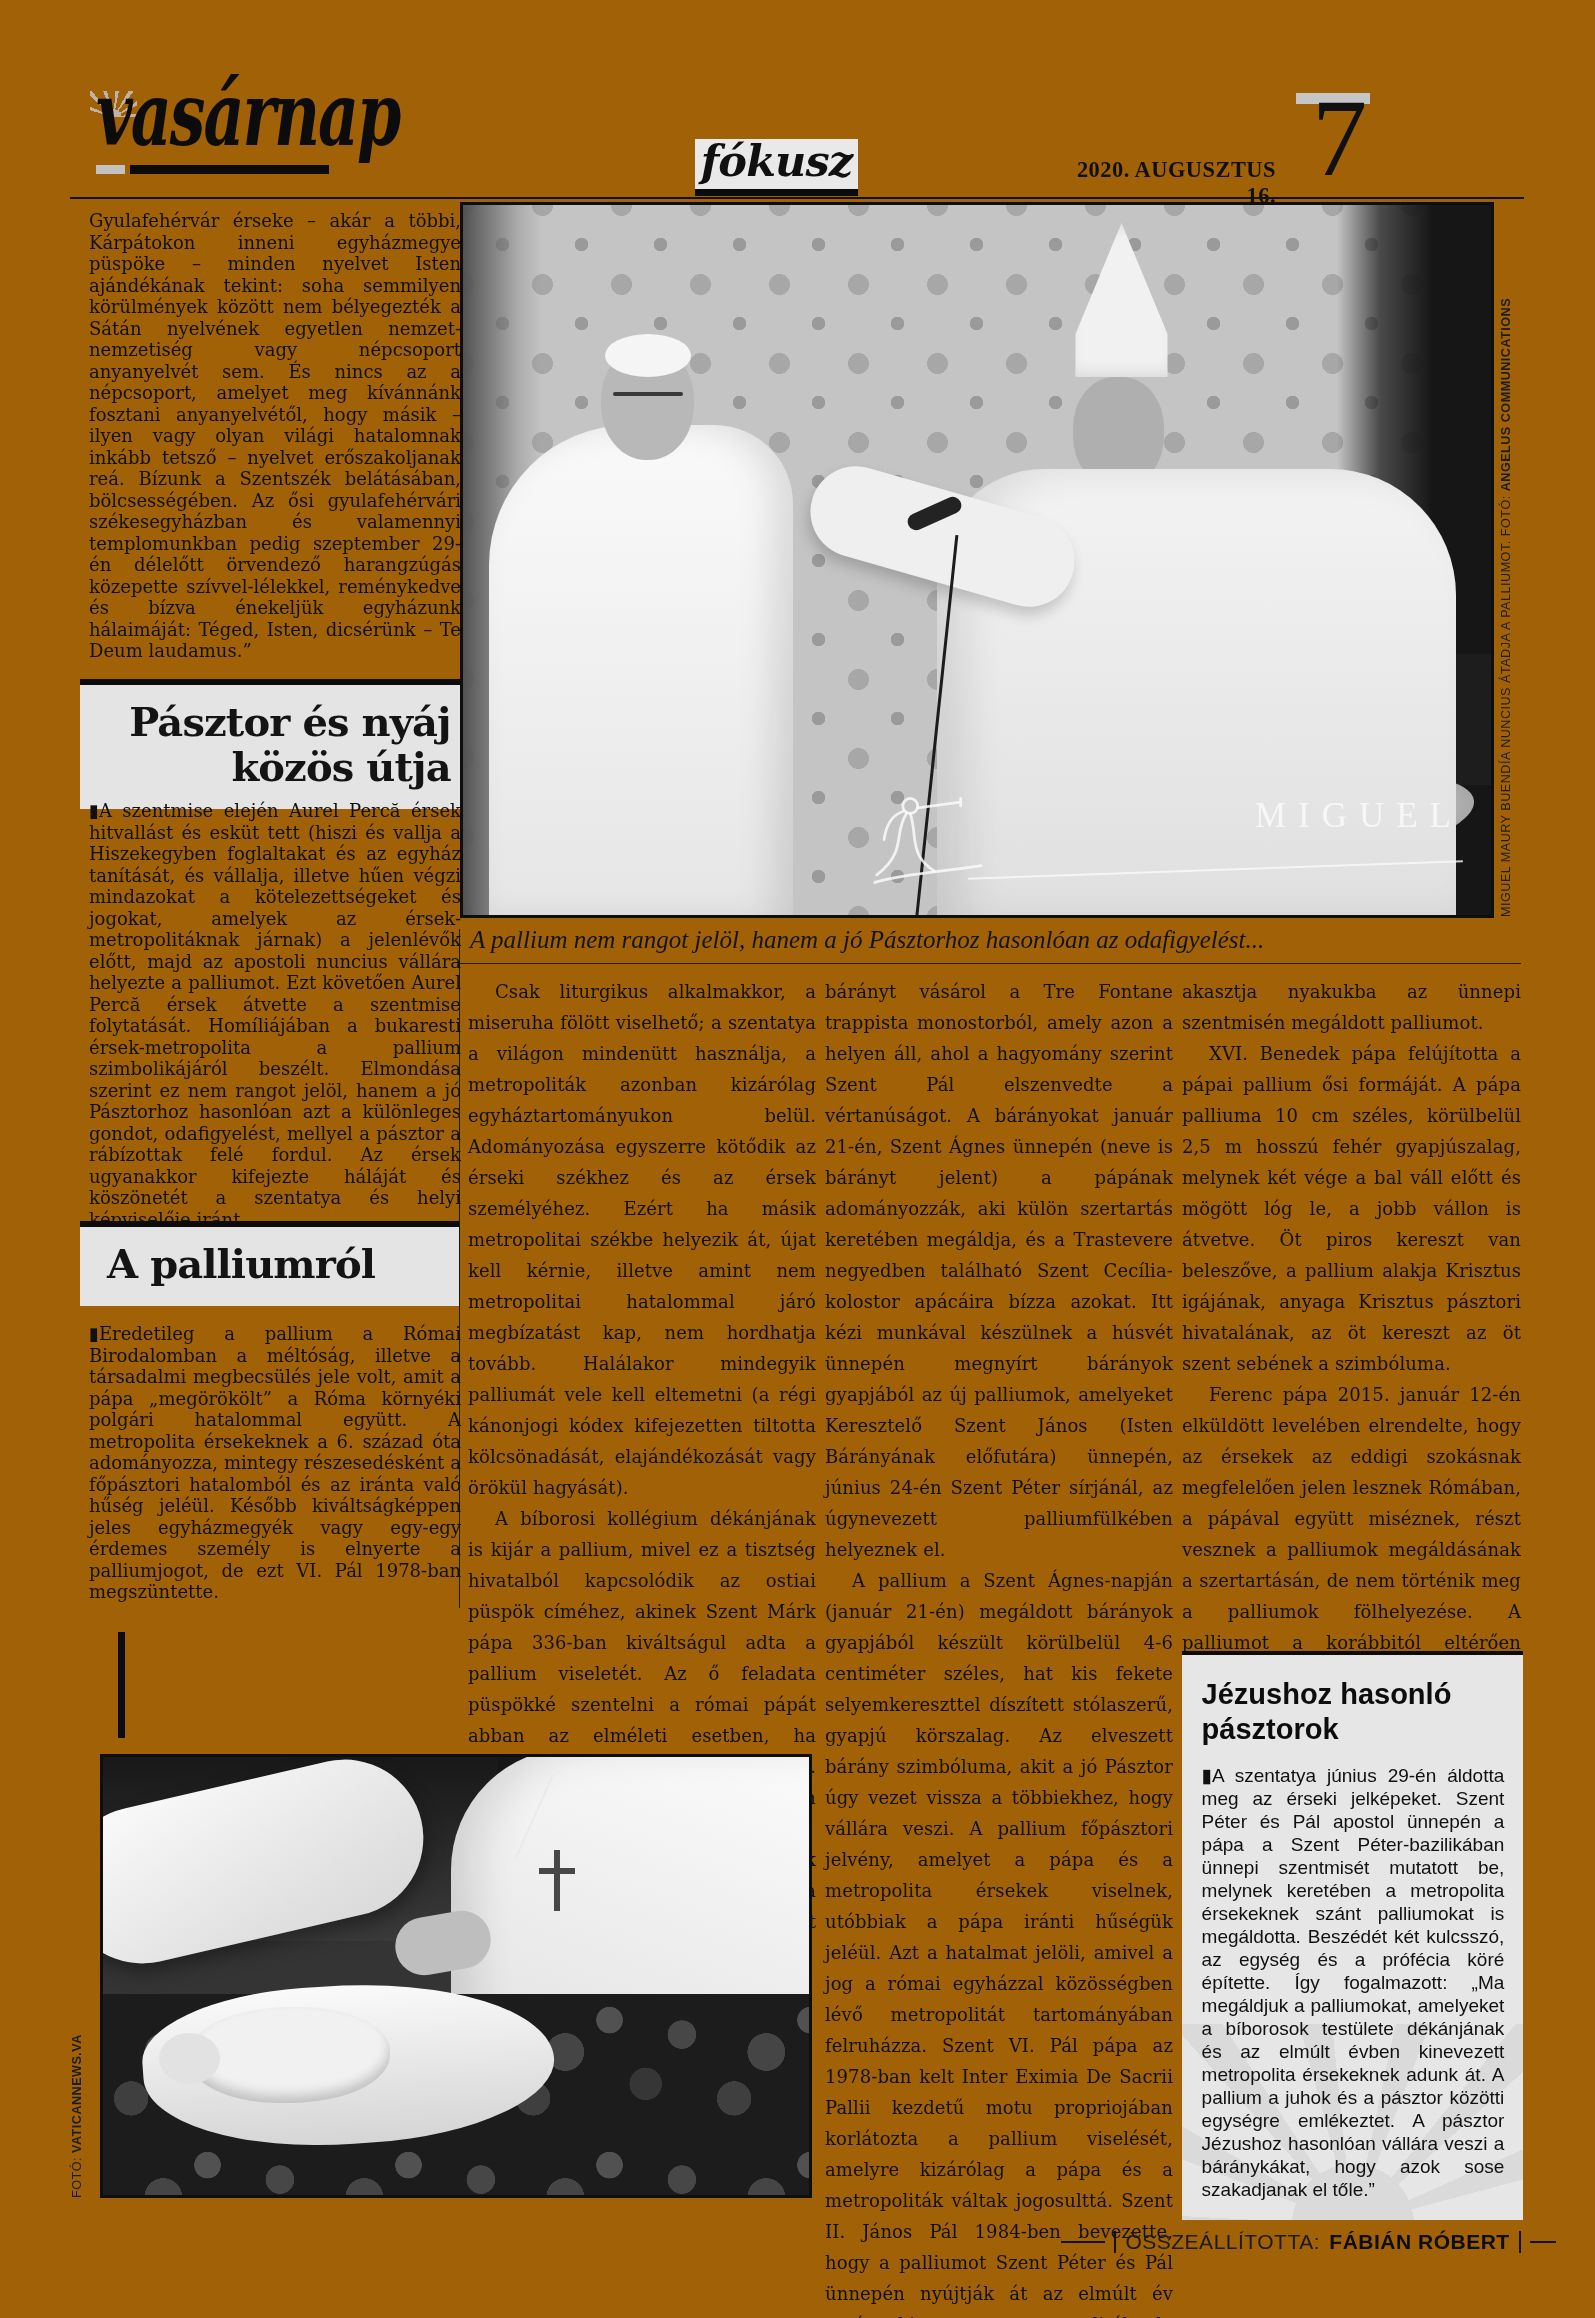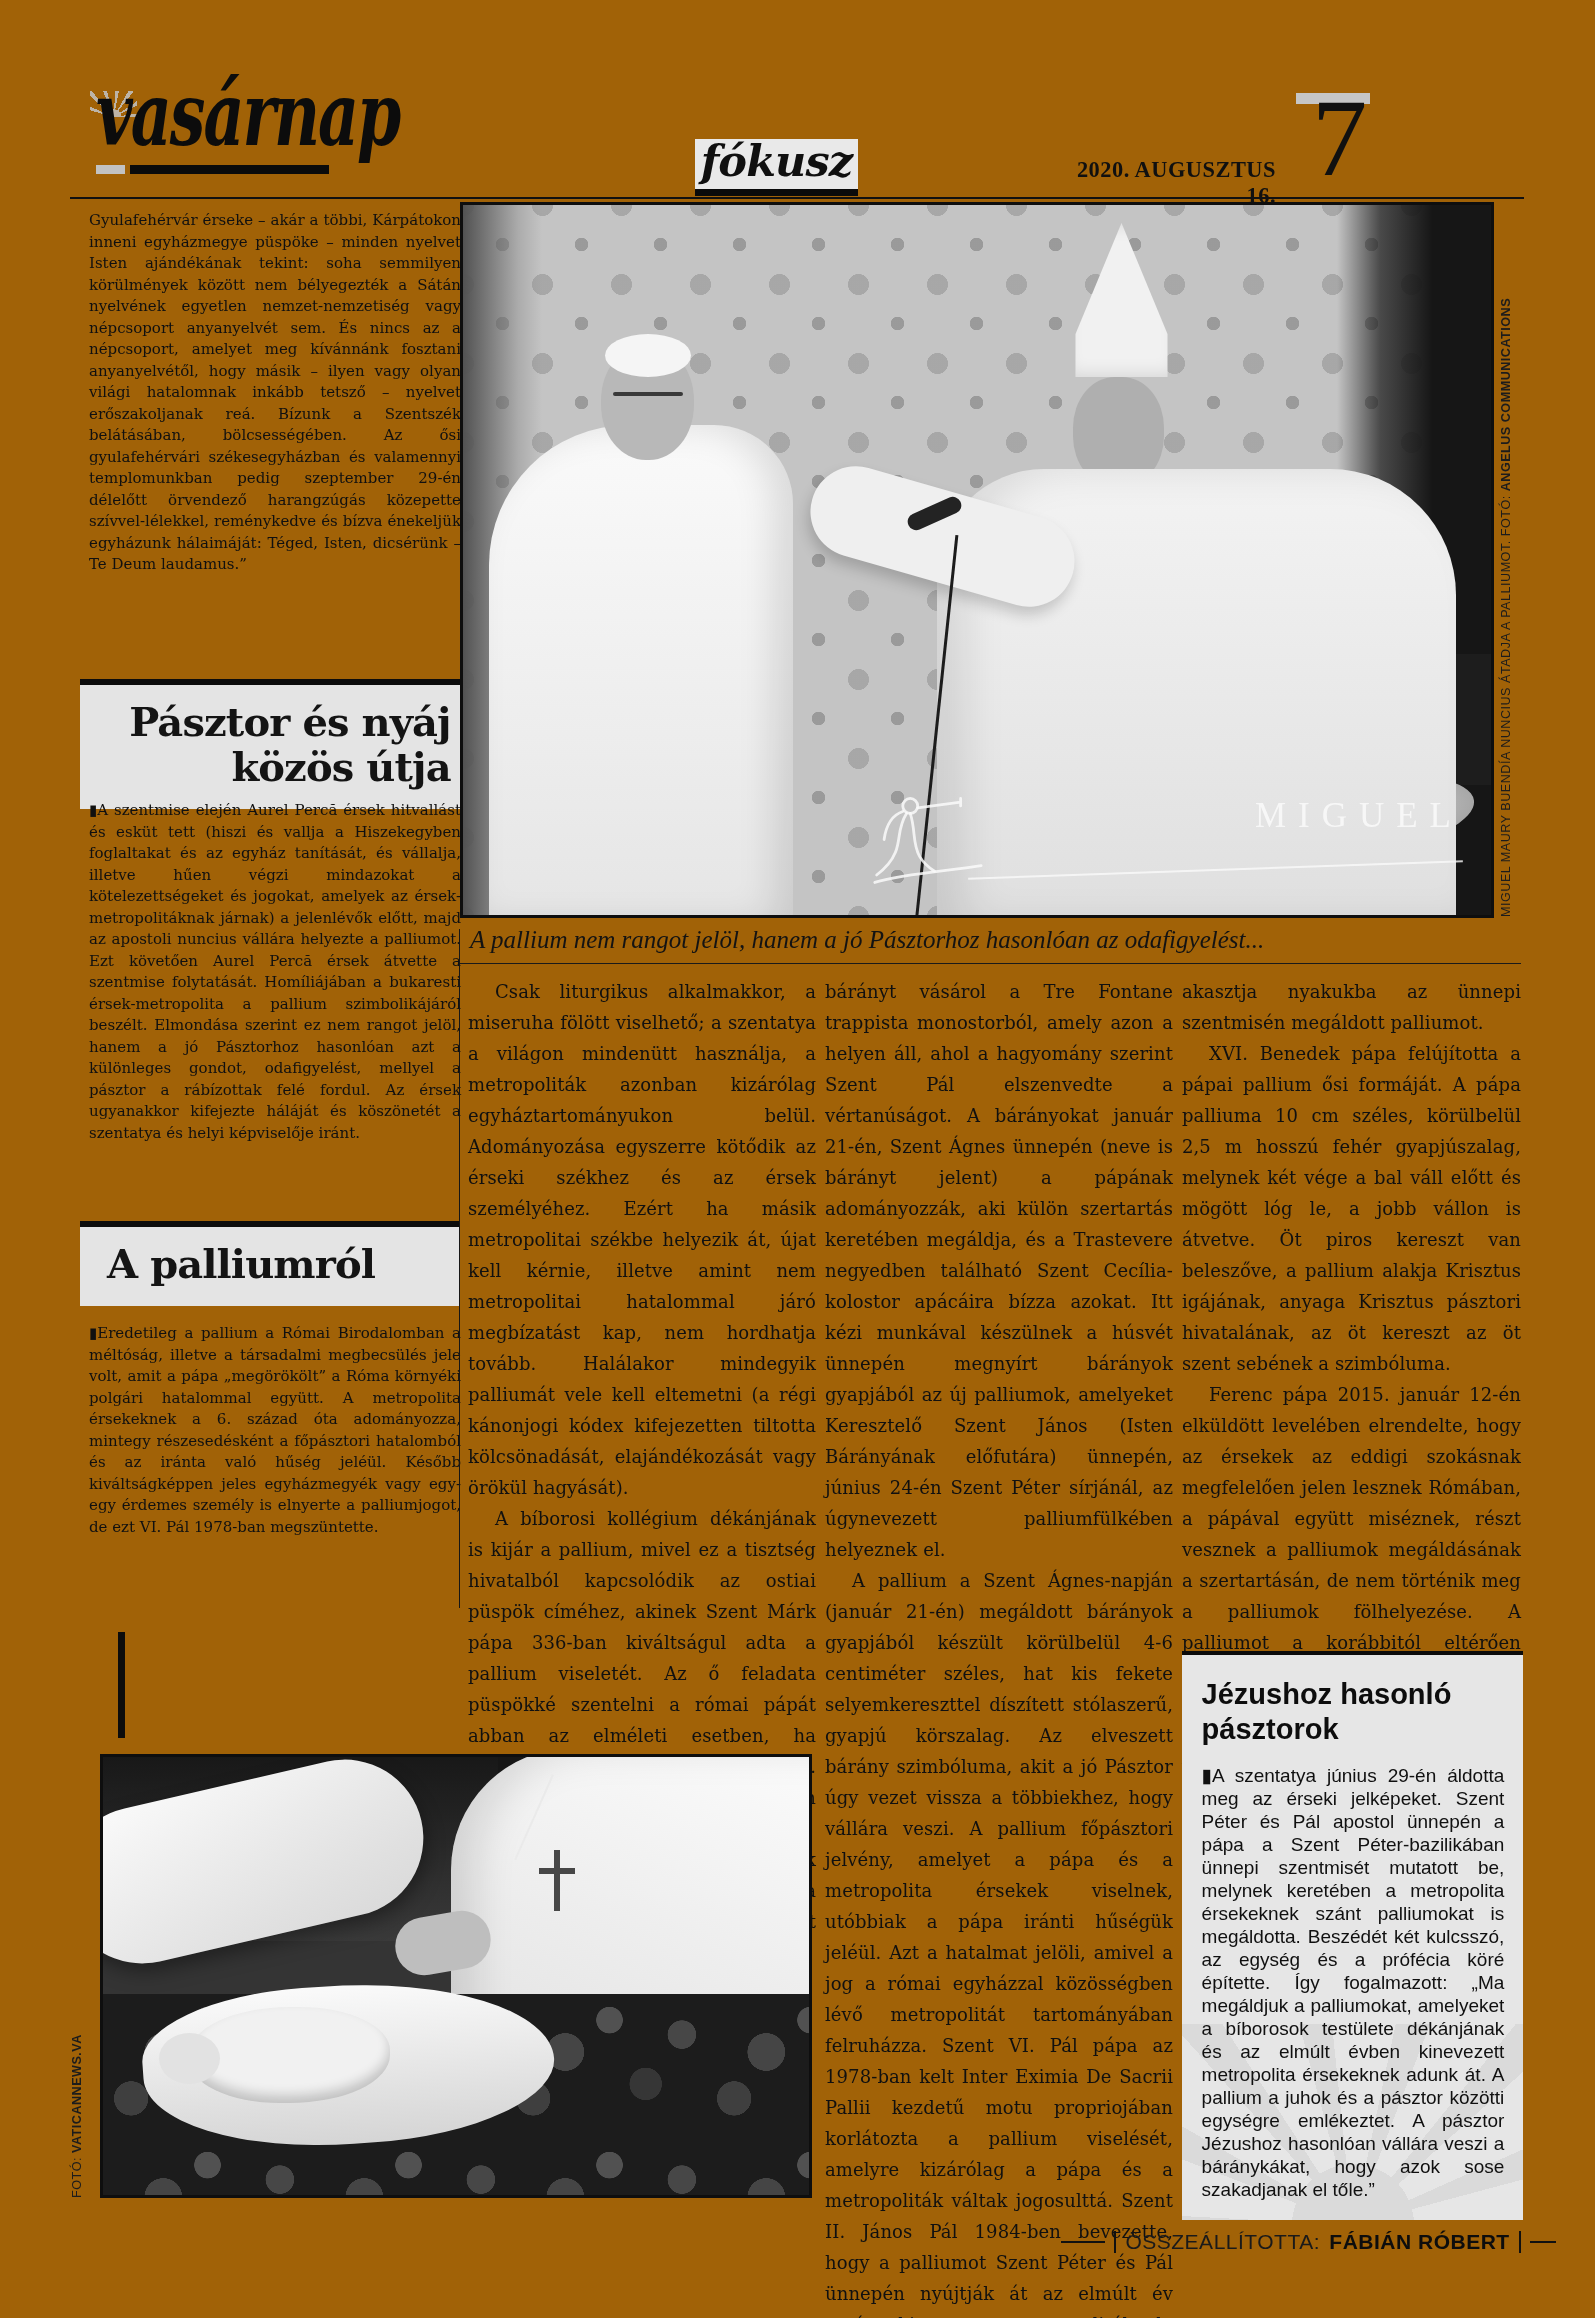--- a/index.html
+++ b/index.html
@@ -22,21 +22,21 @@
     font-size:43px;letter-spacing:-0.9px;transform:translateY(-2.8px);}
   .issue-date{position:absolute;left:1056px;top:157px;width:220px;text-align:right;
     font-family:"Liberation Serif",serif;font-weight:700;font-size:22.4px;letter-spacing:0.5px;}
   .pageno-bar{position:absolute;left:1296px;width:74px;height:11.2px;background:#c6c6c6;}
   .pageno{position:absolute;left:1309px;top:82px;width:61px;text-align:center;
     font-family:"Liberation Serif",serif;font-weight:400;font-size:111px;line-height:111px;}
   .rule-top{position:absolute;left:70px;top:197px;width:1454px;height:2.3px;background:#111;}
 
   
   .serifcol{font-family:"DejaVu Serif",serif;text-align:justify;}
-  .leftcol{left:89px;width:372px;font-size:15px;line-height:21.5px;}
+  .leftcol{left:89px;width:372px;font-size:18px;line-height:21.5px;}
   .bodycol{top:976px;width:348px;font-size:18px;line-height:31px;letter-spacing:0.1px;}
   .para{margin:0;text-indent:27px;}
   .cont-first .para:first-child{text-indent:0;}
   .noindent .para{text-indent:0;}
 
   .headline-box{position:absolute;left:80px;width:380px;background:#e4e4e4;
     border-top:6px solid #0c0c0c;box-sizing:border-box;padding:14px 9.3px 19.6px 27px;}
   .headline-box h2{margin:0;font-family:"DejaVu Serif",serif;font-weight:700;
     font-size:40px;line-height:45px;letter-spacing:-0.9px;color:#141414;}
 

